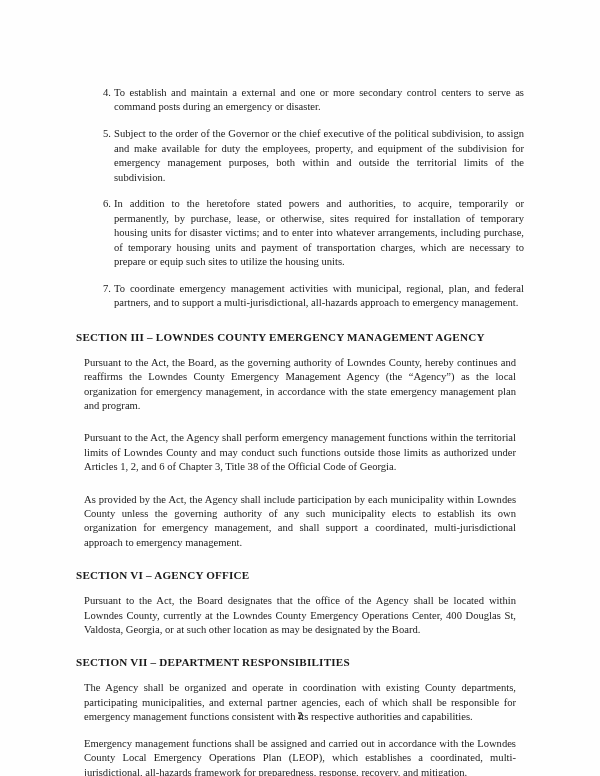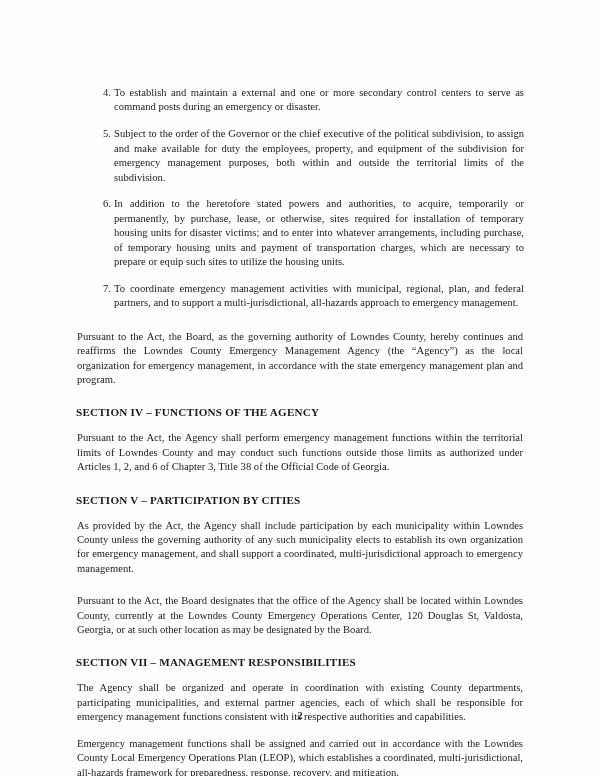--- a/index.html
+++ b/index.html
@@ -69,21 +69,21 @@
     margin: 0;
     letter-spacing: 0.02em;
   }
 
   
   .body-par {
     font-size: 10.6px;
     line-height: 14.4px;
     text-align: justify;
     text-justify: inter-word;
-    margin: 1px;
+    margin: 8px;
   }
 
   .block { margin-top: 18px; }
   .block-tight { margin-top: 11.5px; }
   .par-gap { margin-top: 12px; }
 
   .first-block { margin-top: 19px; }
 
   
   .page-number {
@@ -117,39 +117,39 @@
         <span class="num-marker">6.</span>
         <span class="num-text">In addition to the heretofore stated powers and authorities, to acquire, temporarily or permanently, by purchase, lease, or otherwise, sites required for installation of temporary housing units for disaster victims; and to enter into whatever arrangements, including purchase, of temporary housing units and payment of transportation charges, which are necessary to prepare or equip such sites to utilize the housing units.</span>
       </li>
       <li class="num-item">
         <span class="num-marker">7.</span>
         <span class="num-text">To coordinate emergency management activities with municipal, regional, plan, and federal partners, and to support a multi-jurisdictional, all-hazards approach to emergency management.</span>
       </li>
     </ol>
 
     <div class="first-block">
+      <h2 class="sec-heading">SECTION III – LOWNDES COUNTY EMERGENCY MANAGEMENT AGENCY</h2>
       <p class="body-par block-tight">Pursuant to the Act, the Board, as the governing authority of Lowndes County, hereby continues and reaffirms the Lowndes County Emergency Management Agency (the “Agency”) as the local organization for emergency management, in accordance with the state emergency management plan and program.</p>
     </div>
 
     <div class="block">
-      <h2 class="sec-heading">SECTION IV – FUNCTIONS OF THE AGENCY</h2>
       <p class="body-par block-tight">Pursuant to the Act, the Agency shall perform emergency management functions within the territorial limits of Lowndes County and may conduct such functions outside those limits as authorized under Articles 1, 2, and 6 of Chapter 3, Title 38 of the Official Code of Georgia.</p>
     </div>
 
     <div class="block">
-      <h2 class="sec-heading">SECTION V – PARTICIPATION BY CITIES</h2>
       <p class="body-par block-tight">As provided by the Act, the Agency shall include participation by each municipality within Lowndes County unless the governing authority of any such municipality elects to establish its own organization for emergency management, and shall support a coordinated, multi-jurisdictional approach to emergency management.</p>
     </div>
 
     <div class="block">
-      <p class="body-par block-tight">Pursuant to the Act, the Board designates that the office of the Agency shall be located within Lowndes County, currently at the Lowndes County Emergency Operations Center, 120 Douglas St, Valdosta, Georgia, or at such other location as may be designated by the Board.</p>
+      <h2 class="sec-heading">SECTION VI – AGENCY OFFICE</h2>
+      <p class="body-par block-tight">Pursuant to the Act, the Board designates that the office of the Agency shall be located within Lowndes County, currently at the Lowndes County Emergency Operations Center, 400 Douglas St, Valdosta, Georgia, or at such other location as may be designated by the Board.</p>
     </div>
 
     <div class="block">
-      <h2 class="sec-heading">SECTION VII – MANAGEMENT RESPONSIBILITIES</h2>
+      <h2 class="sec-heading">SECTION VII – DEPARTMENT RESPONSIBILITIES</h2>
       <p class="body-par block-tight">The Agency shall be organized and operate in coordination with existing County departments, participating municipalities, and external partner agencies, each of which shall be responsible for emergency management functions consistent with its respective authorities and capabilities.</p>
       <p class="body-par par-gap">Emergency management functions shall be assigned and carried out in accordance with the Lowndes County Local Emergency Operations Plan (LEOP), which establishes a coordinated, multi-jurisdictional, all-hazards framework for preparedness, response, recovery, and mitigation.</p>
     </div>
 
   </div>
 
   <div class="page-number">2</div>
 
 </div>
 

